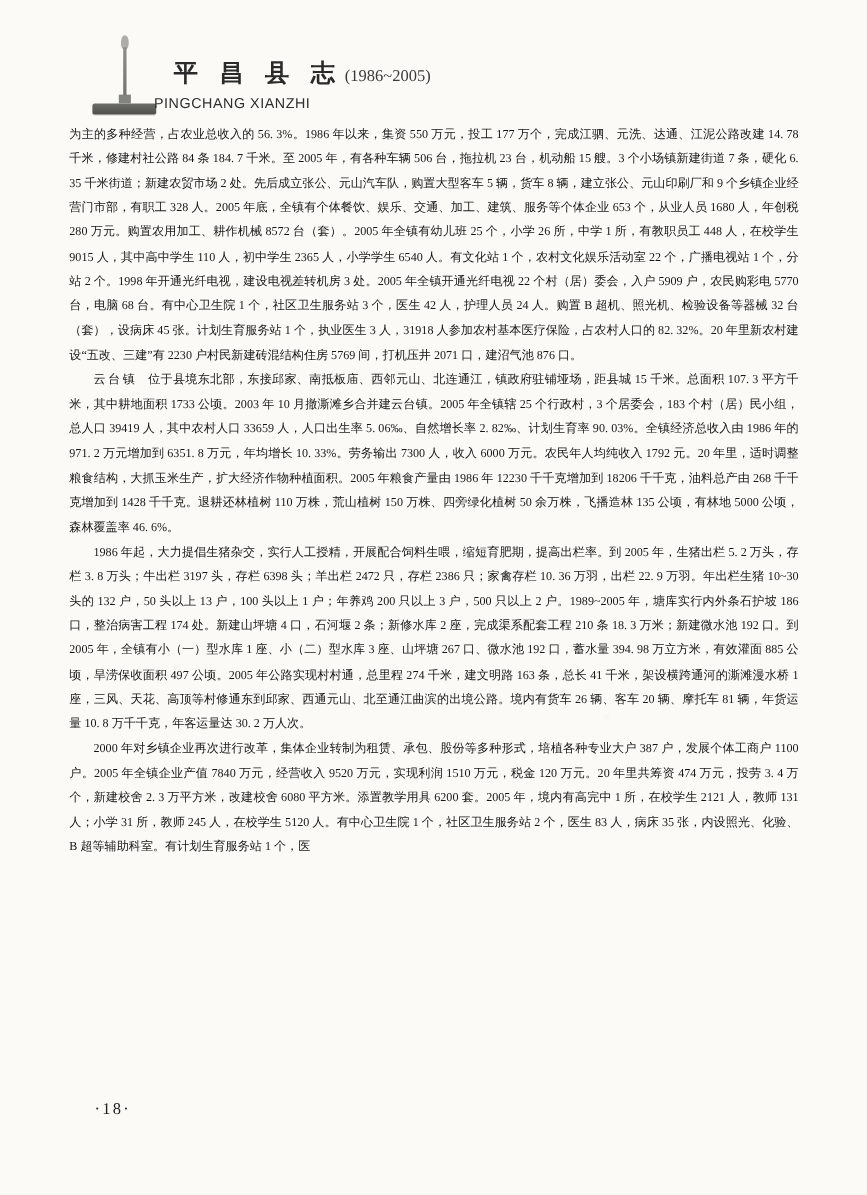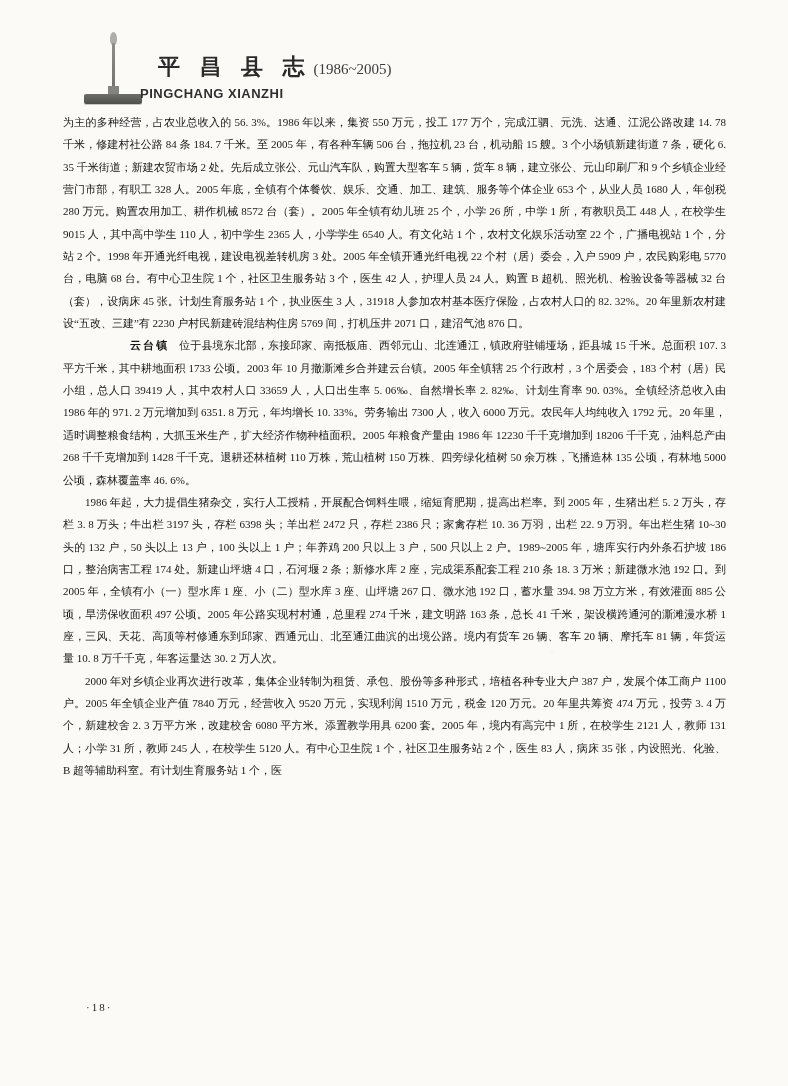--- a/index.html
+++ b/index.html
@@ -53,46 +53,45 @@
     font-size: 22px; font-weight: 700; color: #2a2a2a;
     letter-spacing: 7px;
   }
   .title-year {
     font-size: 15px; color: #3a3a3a; letter-spacing: 0;
     margin-left: 2px;
   }
   .subtitle {
     position: absolute; left: 60px; top: 56px;
     font-family: "Liberation Sans", "DejaVu Sans", sans-serif;
-    font-size: 13px; color: #2e2e2e; letter-spacing: .5px; font-weight: bold;
+    font-size: 13px; color: #2e2e2e; letter-spacing: .5px;
   }
 
   
   .content {
     position: absolute;
     left: 63px; top: 111px; width: 663px;
     font-size: 11px;
     line-height: 22.35px;
     text-align: justify;
     text-justify: inter-ideograph;
     color: #161616;
   }
   .content p { margin: 0; }
   .content p.indent { text-indent: 2em; }
   .lead {
-    font-weight: 700;
+    font-weight: 400;
     letter-spacing: 2px;
     margin-right: .9em;
-    margin-left: 45px;
   }
 
   
   .page-num {
     position: absolute; left: 86px; top: 1001px;
-    font-size: 11px; color: #222;
+    font-size: 15px; color: #222;
     letter-spacing: 2px;
   }
 </style>
 </head>
 <body>
 
 <div class="page">
 
   <div class="header">
     <div class="logo">

